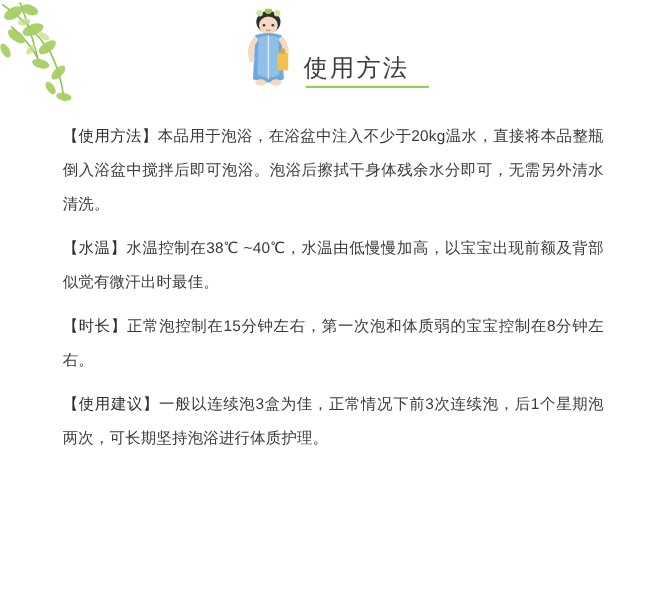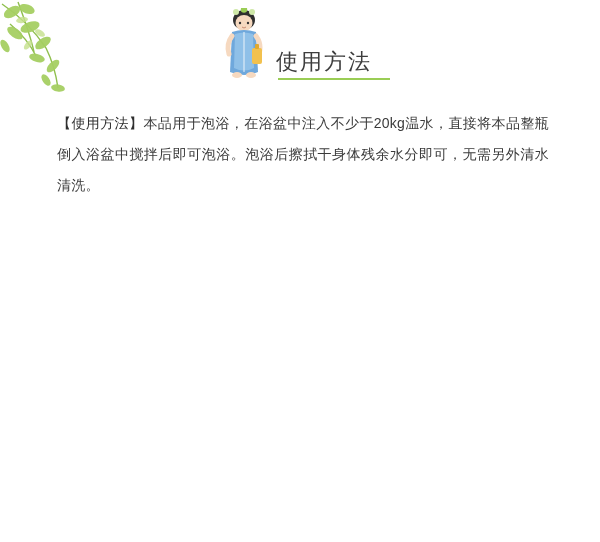--- a/index.html
+++ b/index.html
@@ -150,13 +150,22 @@
       <div class="title">使用方法</div>
       <div class="title-rule"></div>
     </div>
   </div>
 </div>
 
 <div class="content">
   <p class="para">
     <span class="lbl">【使用方法】</span><span>本品用于泡浴，在浴盆中注入不少于20kg温水，直接将本品整瓶倒入浴盆中搅拌后即可泡浴。泡浴后擦拭干身体残余水分即可，无需另外清水清洗。</span>
   </p>
+  <p class="para">
+    <span class="lbl">【水温】</span><span>水温控制在38℃ ~40℃，水温由低慢慢加高，以宝宝出现前额及背部似觉有微汗出时最佳。</span>
+  </p>
+  <p class="para">
+    <span class="lbl">【时长】</span><span>正常泡控制在15分钟左右，第一次泡和体质弱的宝宝控制在8分钟左右。</span>
+  </p>
+  <p class="para">
+    <span class="lbl">【使用建议】</span><span>一般以连续泡3盒为佳，正常情况下前3次连续泡，后1个星期泡两次，可长期坚持泡浴进行体质护理。</span>
+  </p>
 </div>
 
 </body></html>

